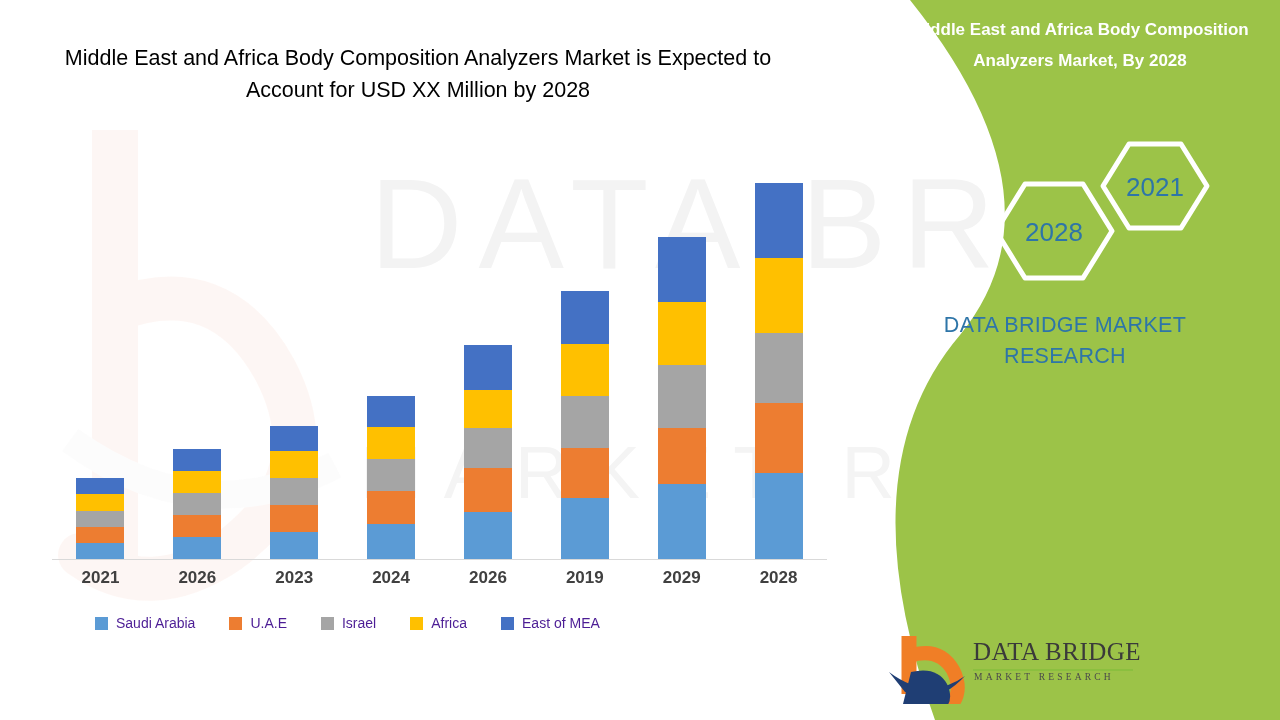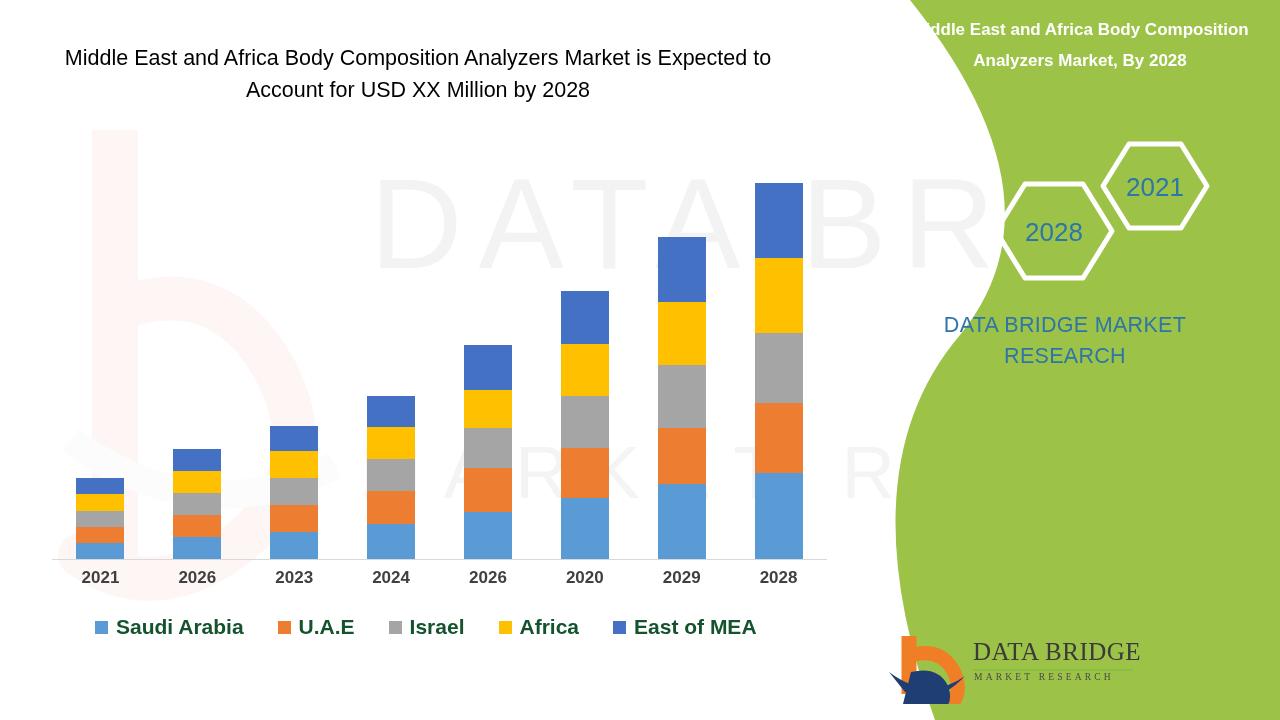--- a/index.html
+++ b/index.html
@@ -56,21 +56,21 @@
     width: 95px; text-align: center;
     color: #404040; font-size: 17px; font-weight: 700;
   }
 
   .legend {
     position: absolute; left: 95px; top: 615px; width: 700px;
     display: flex; align-items: center; gap: 34px;
   }
   .legend-item { display: flex; align-items: center; gap: 8px; }
   .legend-swatch { width: 13px; height: 13px; display: inline-block; }
-  .legend-label { color: #14532d; font-size: 21px; font-weight: 700; white-space: nowrap; }
+  .legend-label { color: #4c1d95; font-size: 14px; font-weight: 400; white-space: nowrap; }
 
   
   .green-panel {
     position: absolute; right: 0; top: 0; width: 440px; height: 720px;
     overflow: hidden;
   }
   .green-shape { position: absolute; inset: 0; }
 
   .gp-title {
     position: absolute; left: 60px; top: 14px; width: 360px;
@@ -190,21 +190,21 @@
         </div>
       </div>
     </div>
   <div class="axis-line"></div>
   <div class="xlabels" id="xlabels">
       <div class="xlabel">2021</div>
       <div class="xlabel">2026</div>
       <div class="xlabel">2023</div>
       <div class="xlabel">2024</div>
       <div class="xlabel">2026</div>
-      <div class="xlabel">2020</div>
+      <div class="xlabel">2019</div>
       <div class="xlabel">2029</div>
       <div class="xlabel">2028</div>
     </div>
   <div class="legend" id="legend">
       <div class="legend-item">
         <span class="legend-swatch" style="background: rgb(91, 155, 213);"></span>
         <span class="legend-label">Saudi Arabia</span>
       </div>
       <div class="legend-item">
         <span class="legend-swatch" style="background: rgb(237, 125, 49);"></span>

